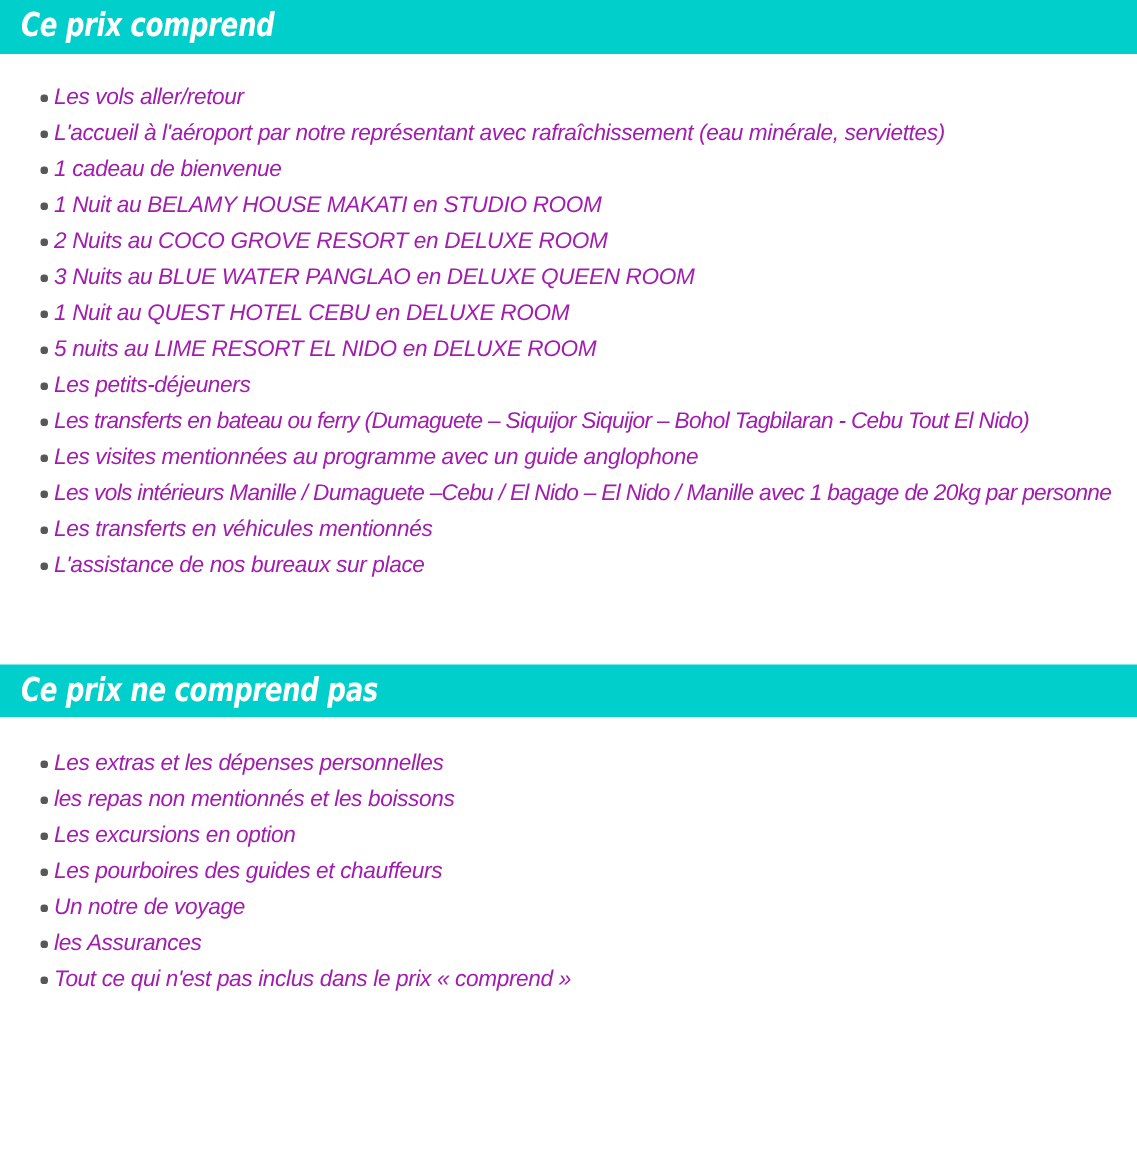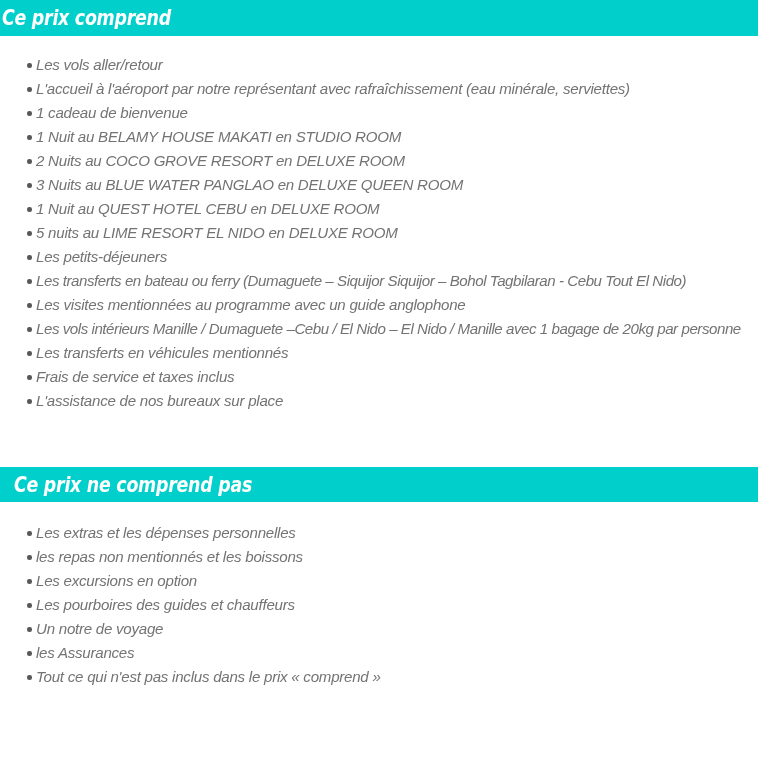--- a/index.html
+++ b/index.html
@@ -23,21 +23,21 @@
   
   .section-bar {
     width: 758px;
     background: #00cfcb;
     box-sizing: border-box;
     display: flex;
     align-items: center;
   }
   .section-bar-1 {
     height: 36px;
-    padding-left: 2px;
+    padding-left: 14px;
   }
   .section-bar-2 {
     height: 35px;
     padding-left: 14px;
     align-items: center;
   }
   .section-title {
     color: #ffffff;
     font-family: "DejaVu Sans Condensed", "Liberation Sans Narrow", "Liberation Sans", sans-serif;
     font-style: italic;
@@ -52,21 +52,21 @@
 
   
   .bullet-list {
     margin: 0;
     padding: 0;
     list-style: none;
   }
   .list-item {
     position: relative;
     padding-left: 36px;
-    color: #737373;
+    color: #a21caf;
     font-family: "Liberation Sans", sans-serif;
     font-style: italic;
     font-size: 15.1px;
     line-height: 24px;
     letter-spacing: -0.25px;
   }
   .list-item::before {
     content: "";
     position: absolute;
     left: 27px;
@@ -138,23 +138,20 @@
       <li class="list-item">
           <span class="wrap-line">Les visites mentionnées au programme avec un guide anglophone</span>
         </li>
       <li class="list-item tight">
           <span class="wrap-line">Les vols intérieurs Manille / Dumaguete –Cebu / El Nido – El Nido / Manille avec 1 bagage de 20kg par personne</span>
         </li>
       <li class="list-item">
           <span class="wrap-line">Les transferts en véhicules mentionnés</span>
         </li>
       <li class="list-item">
-          <span class="wrap-line">Frais de service et taxes inclus</span>
-        </li>
-      <li class="list-item">
           <span class="wrap-line">L'assistance de nos bureaux sur place</span>
         </li>
     </ul>
   </div>
 
   <div class="gap-between"></div>
 
   <div class="section-bar section-bar-2">
     <span class="section-title">Ce prix ne comprend pas</span>
   </div>

